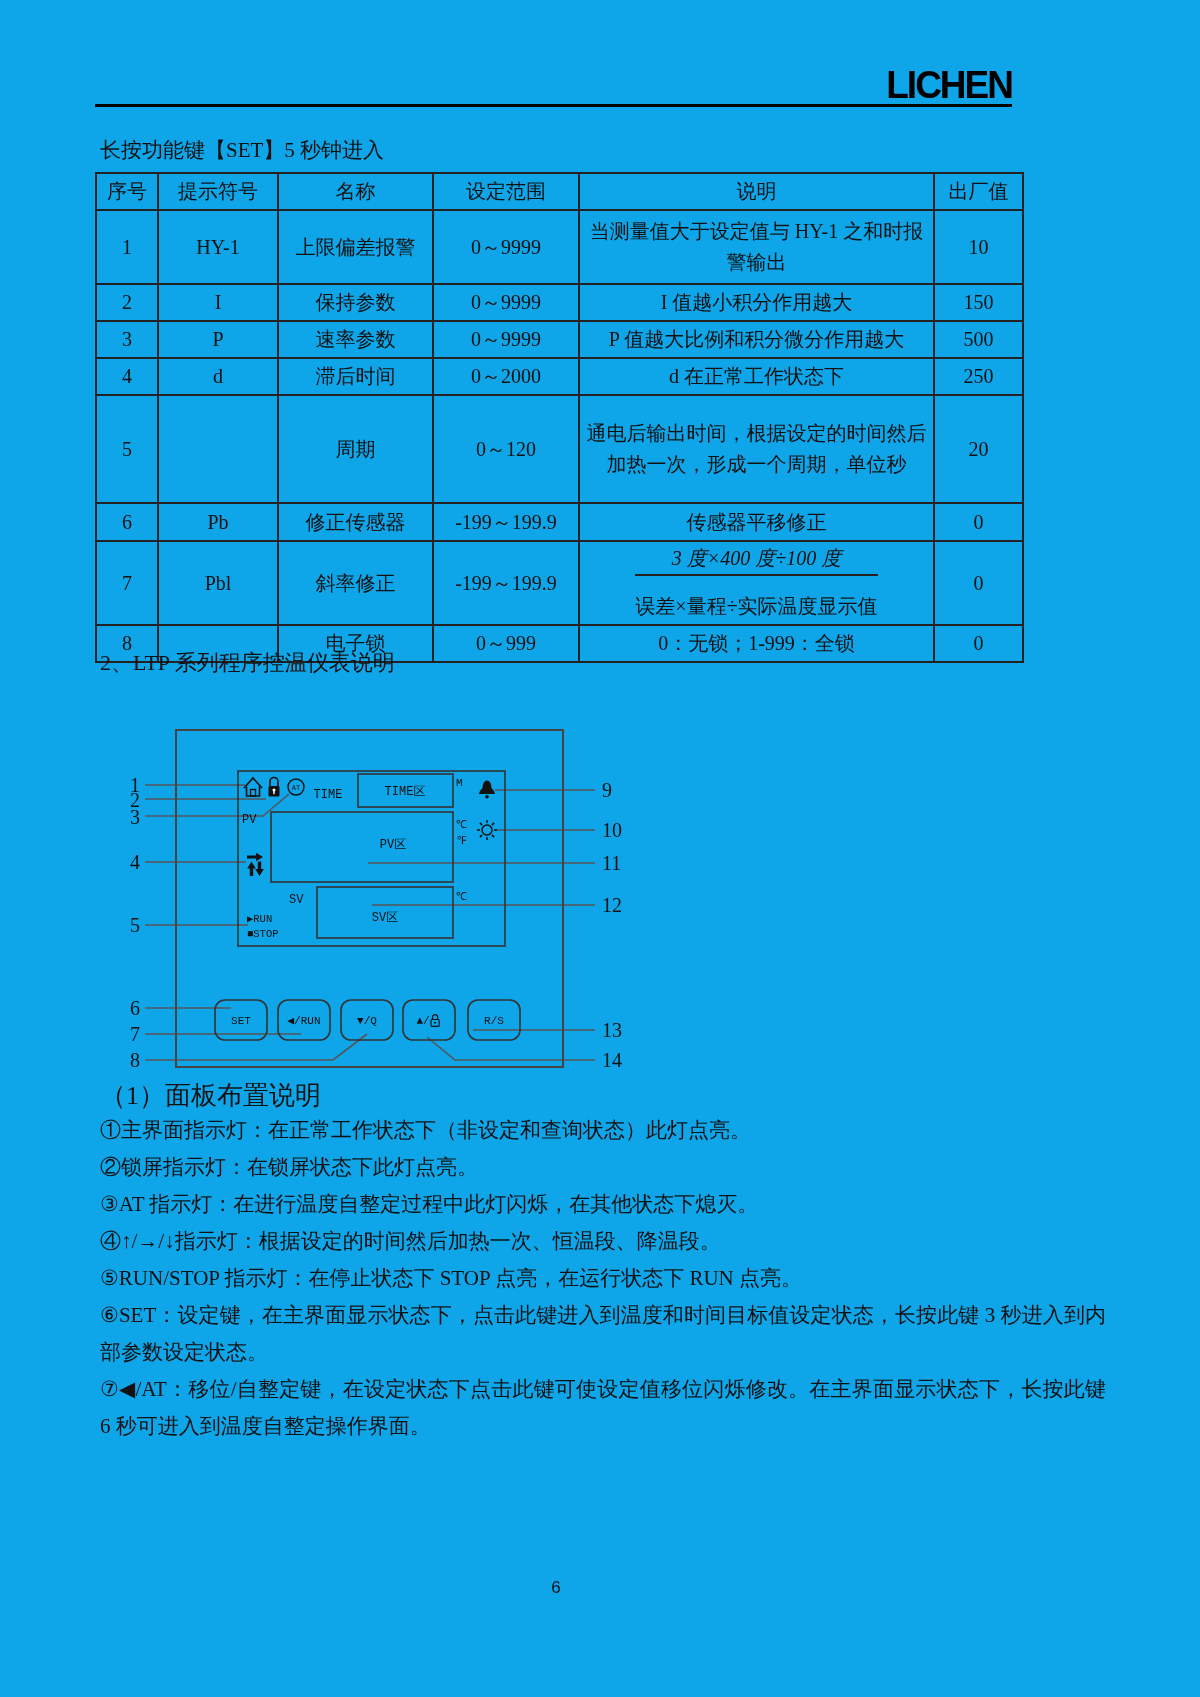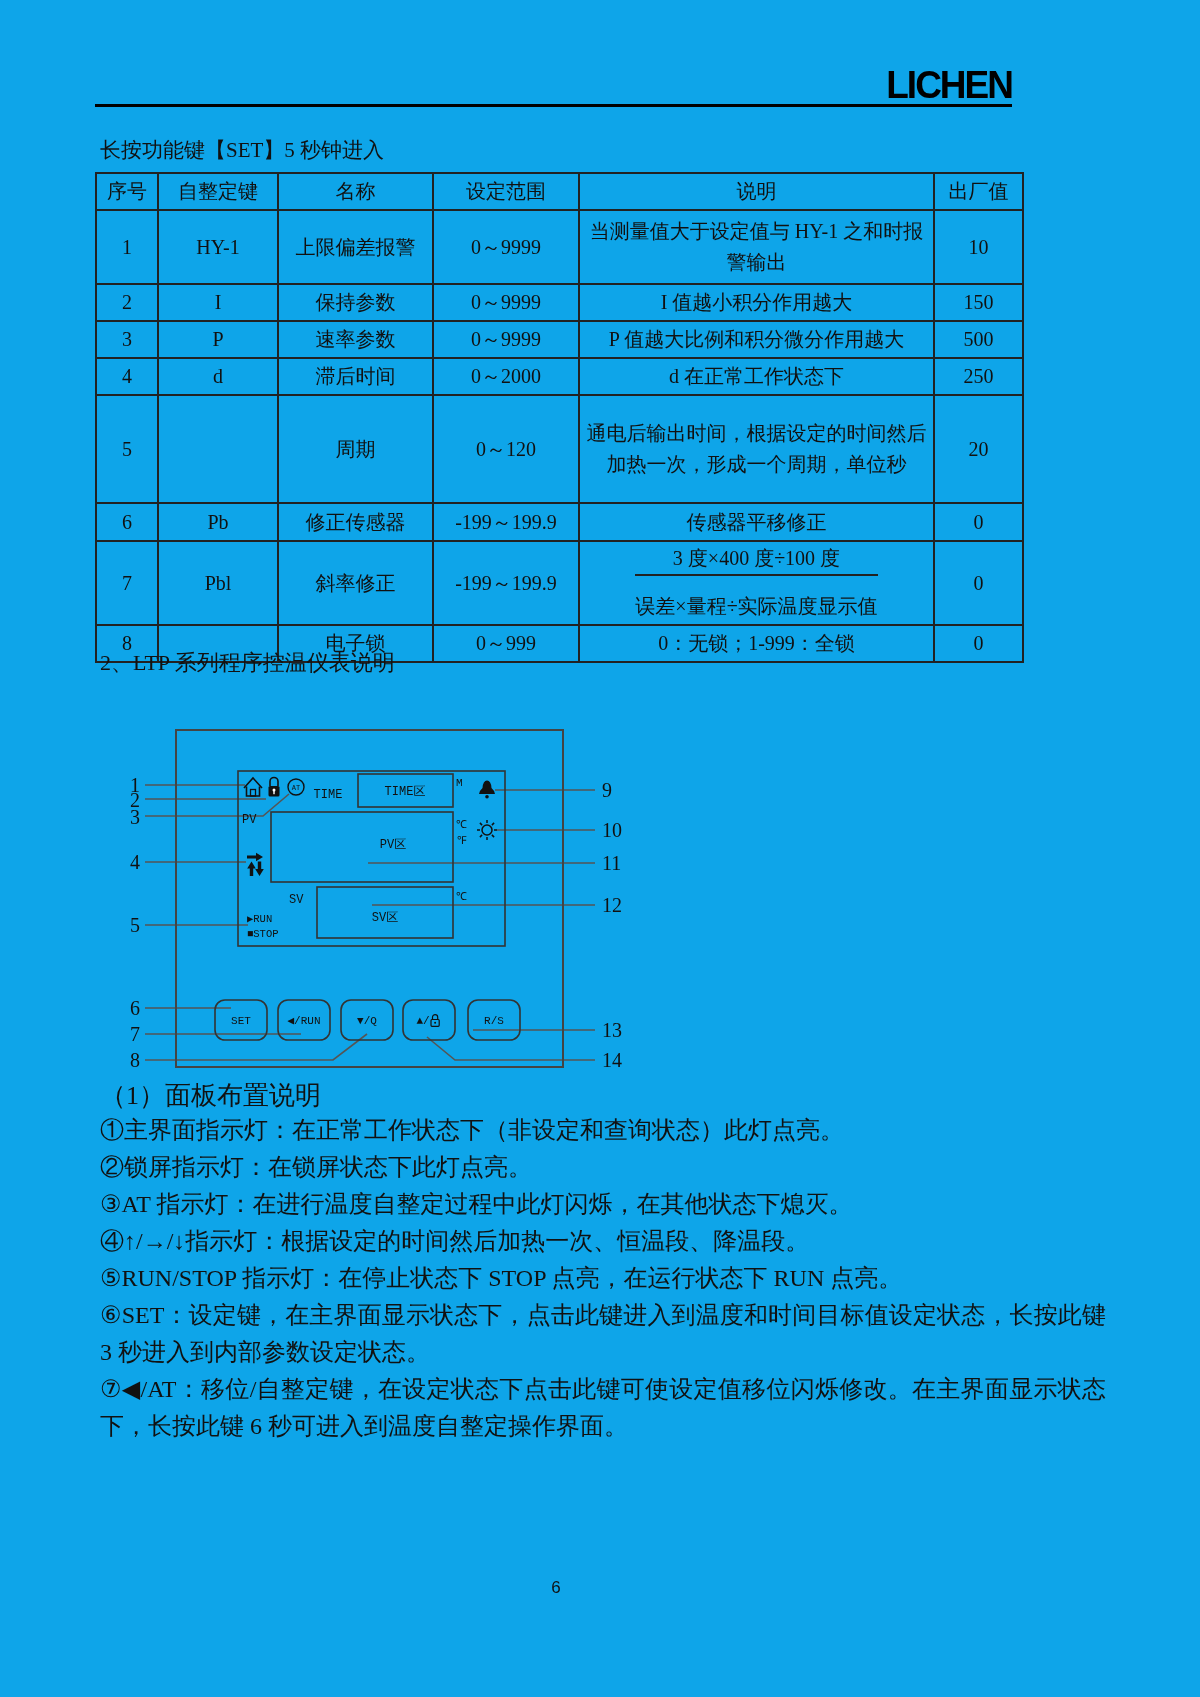--- a/index.html
+++ b/index.html
@@ -18,27 +18,27 @@
   table.params{
     position:absolute;left:95px;top:172px;width:927px;border-collapse:collapse;
     table-layout:fixed;text-align:center;font-size:20px;
   }
   table.params th,table.params td{
     border:2px solid #222;font-weight:normal;padding:2px 4px;vertical-align:middle;line-height:1.55;
   }
   tr.rh{height:24px;}  tr.r1{height:74px;}  tr.r5{height:108px;}
   tr.r6{height:38px;}  tr.r7{height:70px;}  tr.r8{height:36px;}
   .fraction{display:inline-block;line-height:1.4;}
-  .fraction .top{display:block;border-bottom:2px solid #222;padding:0 8px 2px;}
+  .fraction .top{display:block;border-bottom:2px solid #222;padding:0 8px 2px;font-style:italic;}
   .fraction .bottom{display:block;padding-top:16px;}
 
   .section2{position:absolute;left:100px;top:648px;font-size:22px;}
   svg.diagram{position:absolute;left:105px;top:690px;}
   .panel-note{position:absolute;left:100px;top:1078px;font-size:26px;}
-  .descs{position:absolute;left:100px;top:1112px;width:1006px;font-size:24px;}
+  .descs{position:absolute;left:100px;top:1112px;width:1006px;font-size:21px;}
   .descs p{margin:0;line-height:37px;text-align:justify;}
   .pageno{
     position:absolute;left:0;top:1578px;width:1112px;text-align:center;
     font-family:"Liberation Sans","DejaVu Sans",sans-serif;font-size:17px;
   }
   
   svg.diagram text{fill:#111;}
   .t-mono{font-family:"Liberation Mono","DejaVu Sans Mono",monospace;}
   .t-num{font-family:"Liberation Serif","DejaVu Serif",serif;font-size:20px;}
 </style>
@@ -57,21 +57,21 @@
       <col style="width:62px">
         <col style="width:120px">
         <col style="width:155px">
       <col style="width:146px">
         <col style="width:355px">
         <col style="width:89px">
     </colgroup>
     <tbody>
         <tr class="rh">
       <th>序号</th>
-      <th>自整定键</th>
+      <th>提示符号</th>
       <th>名称</th>
       <th>设定范围</th>
       <th>说明</th>
       <th>出厂值</th>
     </tr>
     <tr class="r1">
       <td>1</td>
       <td>HY-1</td>
       <td>上限偏差报警</td>
       <td>0～9999</td>

